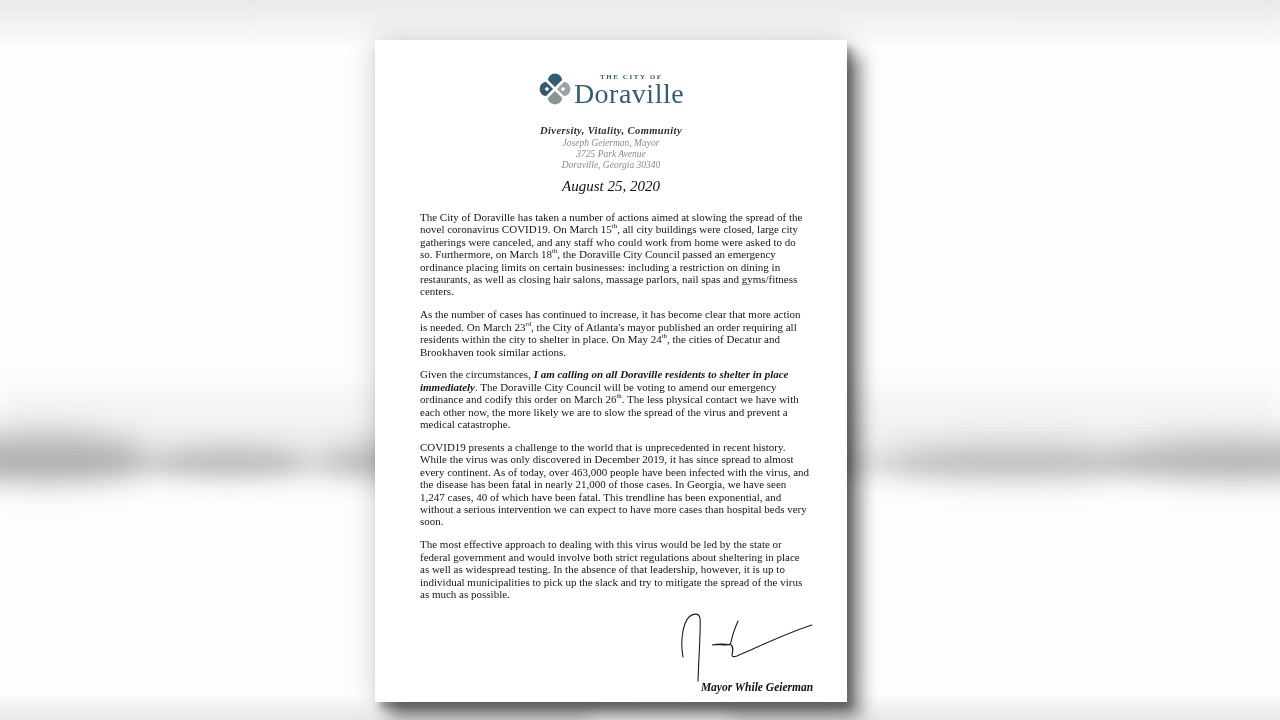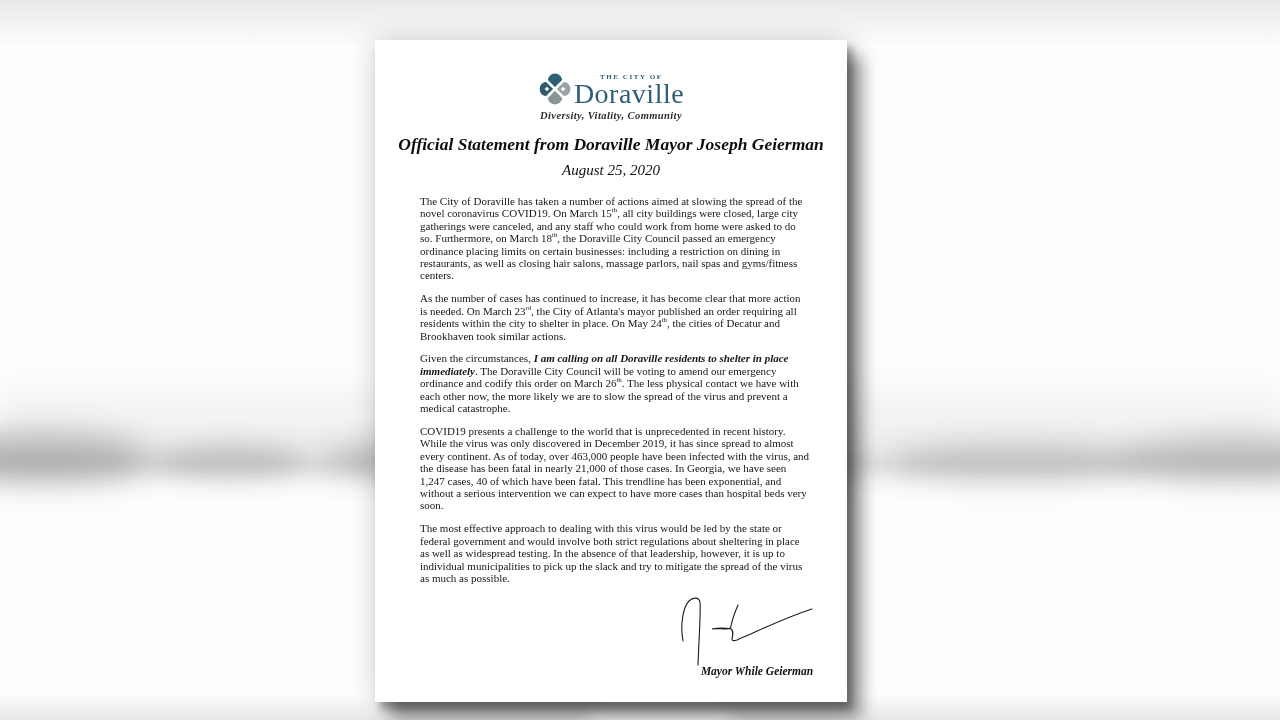--- a/index.html
+++ b/index.html
@@ -62,21 +62,21 @@
   .wordmark-col { text-align: left; }
   .kicker {
     font-size: 7px; font-weight: bold; letter-spacing: 1.6px;
     color: #2f5f77; margin-left: 26px; line-height: 7px;
   }
   .cityname {
     font-size: 28px; line-height: 26px; font-weight: 400;
     color: #2f5f77; letter-spacing: 0.5px;
   }
   .tagline {
-    margin-top: 3px; font-style: italic; font-weight: bold;
+    margin-top: 18px; font-style: italic; font-weight: bold;
     font-size: 10.5px; color: #2e2e2e; letter-spacing: 0.4px;
   }
   .contact { margin-top: 2px; font-style: italic; font-size: 9.5px; line-height: 11px; color: #8a8a8a; }
 
   
   .title {
     margin: 12px auto 0 auto; max-width: 450px; text-align: center;
     font-size: 17.5px; line-height: 22px; font-weight: bold; font-style: italic; color: #0d0d0d;
   }
   .date { margin-top: 7px; text-align: center; font-style: italic; font-size: 15px; color: #111; }
@@ -125,23 +125,27 @@
           </g>
           <rect x="8.6" y="18.1" width="3.8" height="3.8" fill="#ffffff" transform="rotate(45 10.5 20)"></rect>
           <rect x="27.6" y="18.1" width="3.8" height="3.8" fill="#ffffff" transform="rotate(45 29.5 20)"></rect>
         </svg>
         <div class="wordmark-col">
           <div class="kicker">THE CITY OF</div>
           <div class="cityname">Doraville</div>
         </div>
       </div>
       <div class="tagline">Diversity, Vitality, Community</div>
+      <div class="contact">
+        <div>Joseph Geierman, Mayor</div>
+        <div>3725 Park Avenue</div>
+        <div>Doraville, Georgia 30340</div>
+      </div>
     </div>
 
-    <div class="title">Official Statement from Doraville Mayor Joseph Geierman</div>
     <div class="date">August 25, 2020</div>
 
     <div class="body-text">
       <p><span>The City of Doraville has taken a number of actions aimed at slowing the spread of the novel coronavirus COVID19. On March 15</span><sup>th</sup><span>, all city buildings were closed, large city gatherings were canceled, and any staff who could work from home were asked to do so. Furthermore, on March 18</span><sup>th</sup><span>, the Doraville City Council passed an emergency ordinance placing limits on certain businesses: including a restriction on dining in restaurants, as well as closing hair salons, massage parlors, nail spas and gyms/fitness centers.</span></p>
       <p><span>As the number of cases has continued to increase, it has become clear that more action is needed. On March 23</span><sup>rd</sup><span>, the City of Atlanta's mayor published an order requiring all residents within the city to shelter in place. On May 24</span><sup>th</sup><span>, the cities of Decatur and Brookhaven took similar actions.</span></p>
       <p><span>Given the circumstances, </span><span class="bi">I am calling on all Doraville residents to shelter in place immediately</span><span>. The Doraville City Council will be voting to amend our emergency ordinance and codify this order on March 26</span><sup>th</sup><span>. The less physical contact we have with each other now, the more likely we are to slow the spread of the virus and prevent a medical catastrophe.</span></p>
       <p><span>COVID19 presents a challenge to the world that is unprecedented in recent history. While the virus was only discovered in December 2019, it has since spread to almost every continent. As of today, over 463,000 people have been infected with the virus, and the disease has been fatal in nearly 21,000 of those cases. In Georgia, we have seen 1,247 cases, 40 of which have been fatal. This trendline has been exponential, and without a serious intervention we can expect to have more cases than hospital beds very soon.</span></p>
       <p><span>The most effective approach to dealing with this virus would be led by the state or federal government and would involve both strict regulations about sheltering in place as well as widespread testing. In the absence of that leadership, however, it is up to individual municipalities to pick up the slack and try to mitigate the spread of the virus as much as possible.</span></p>
     </div>
 

